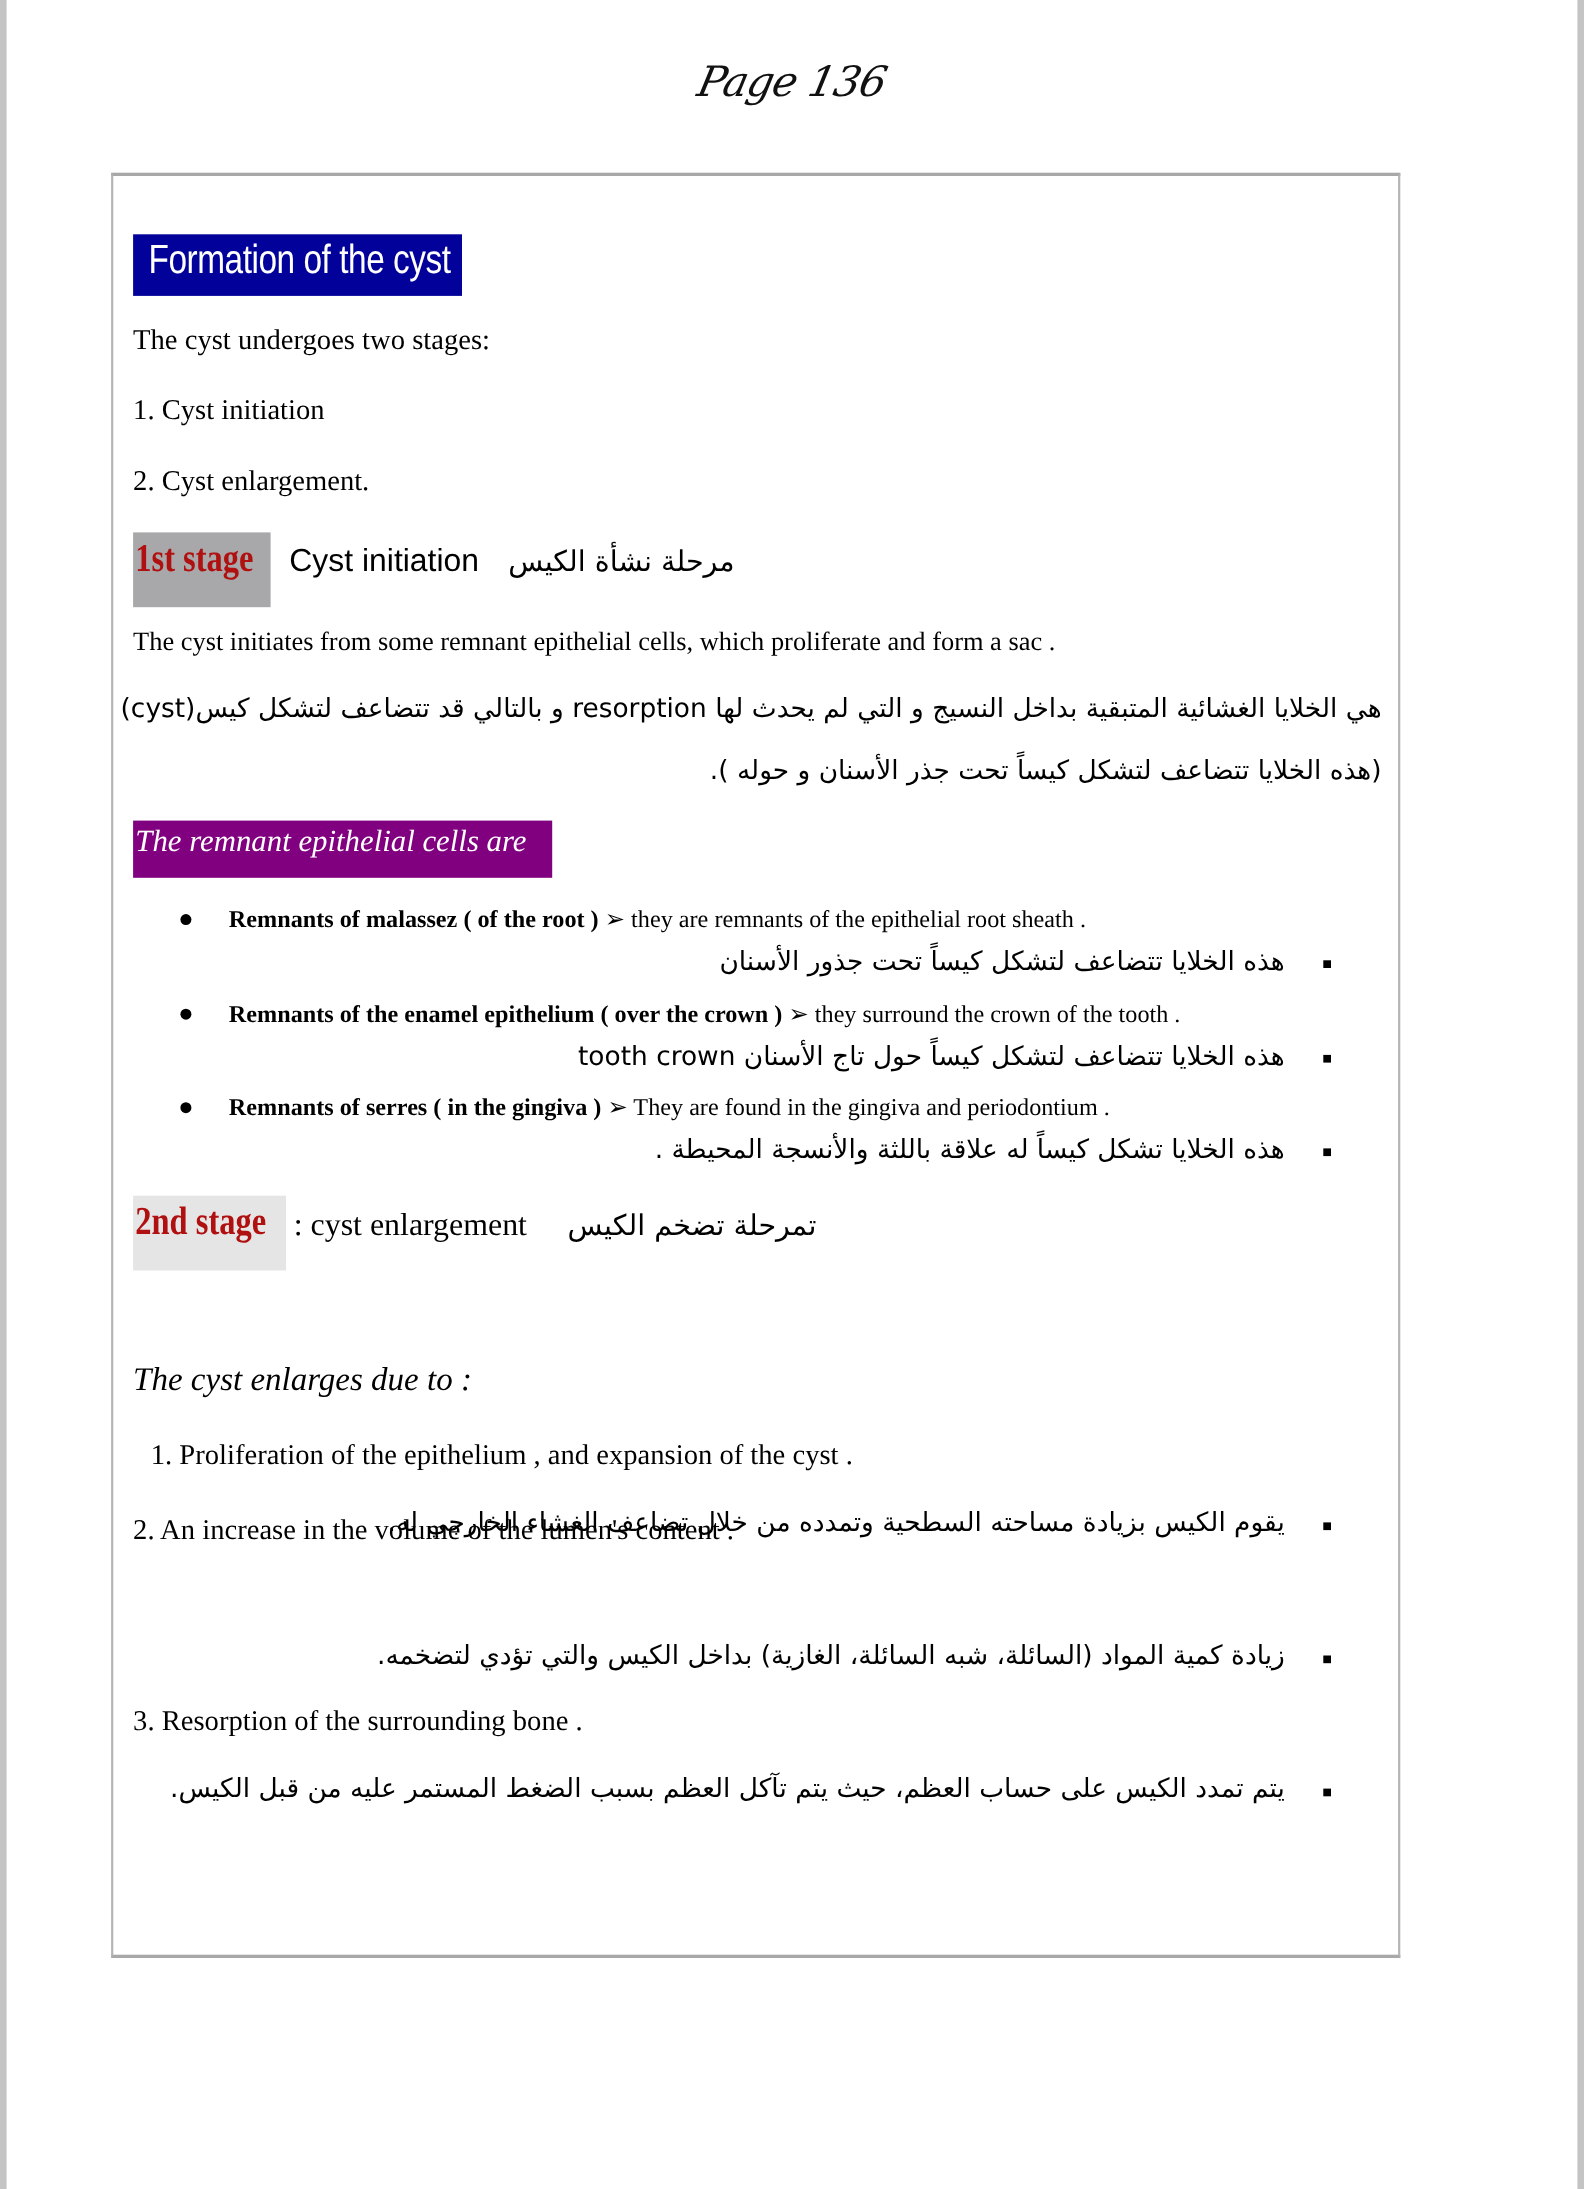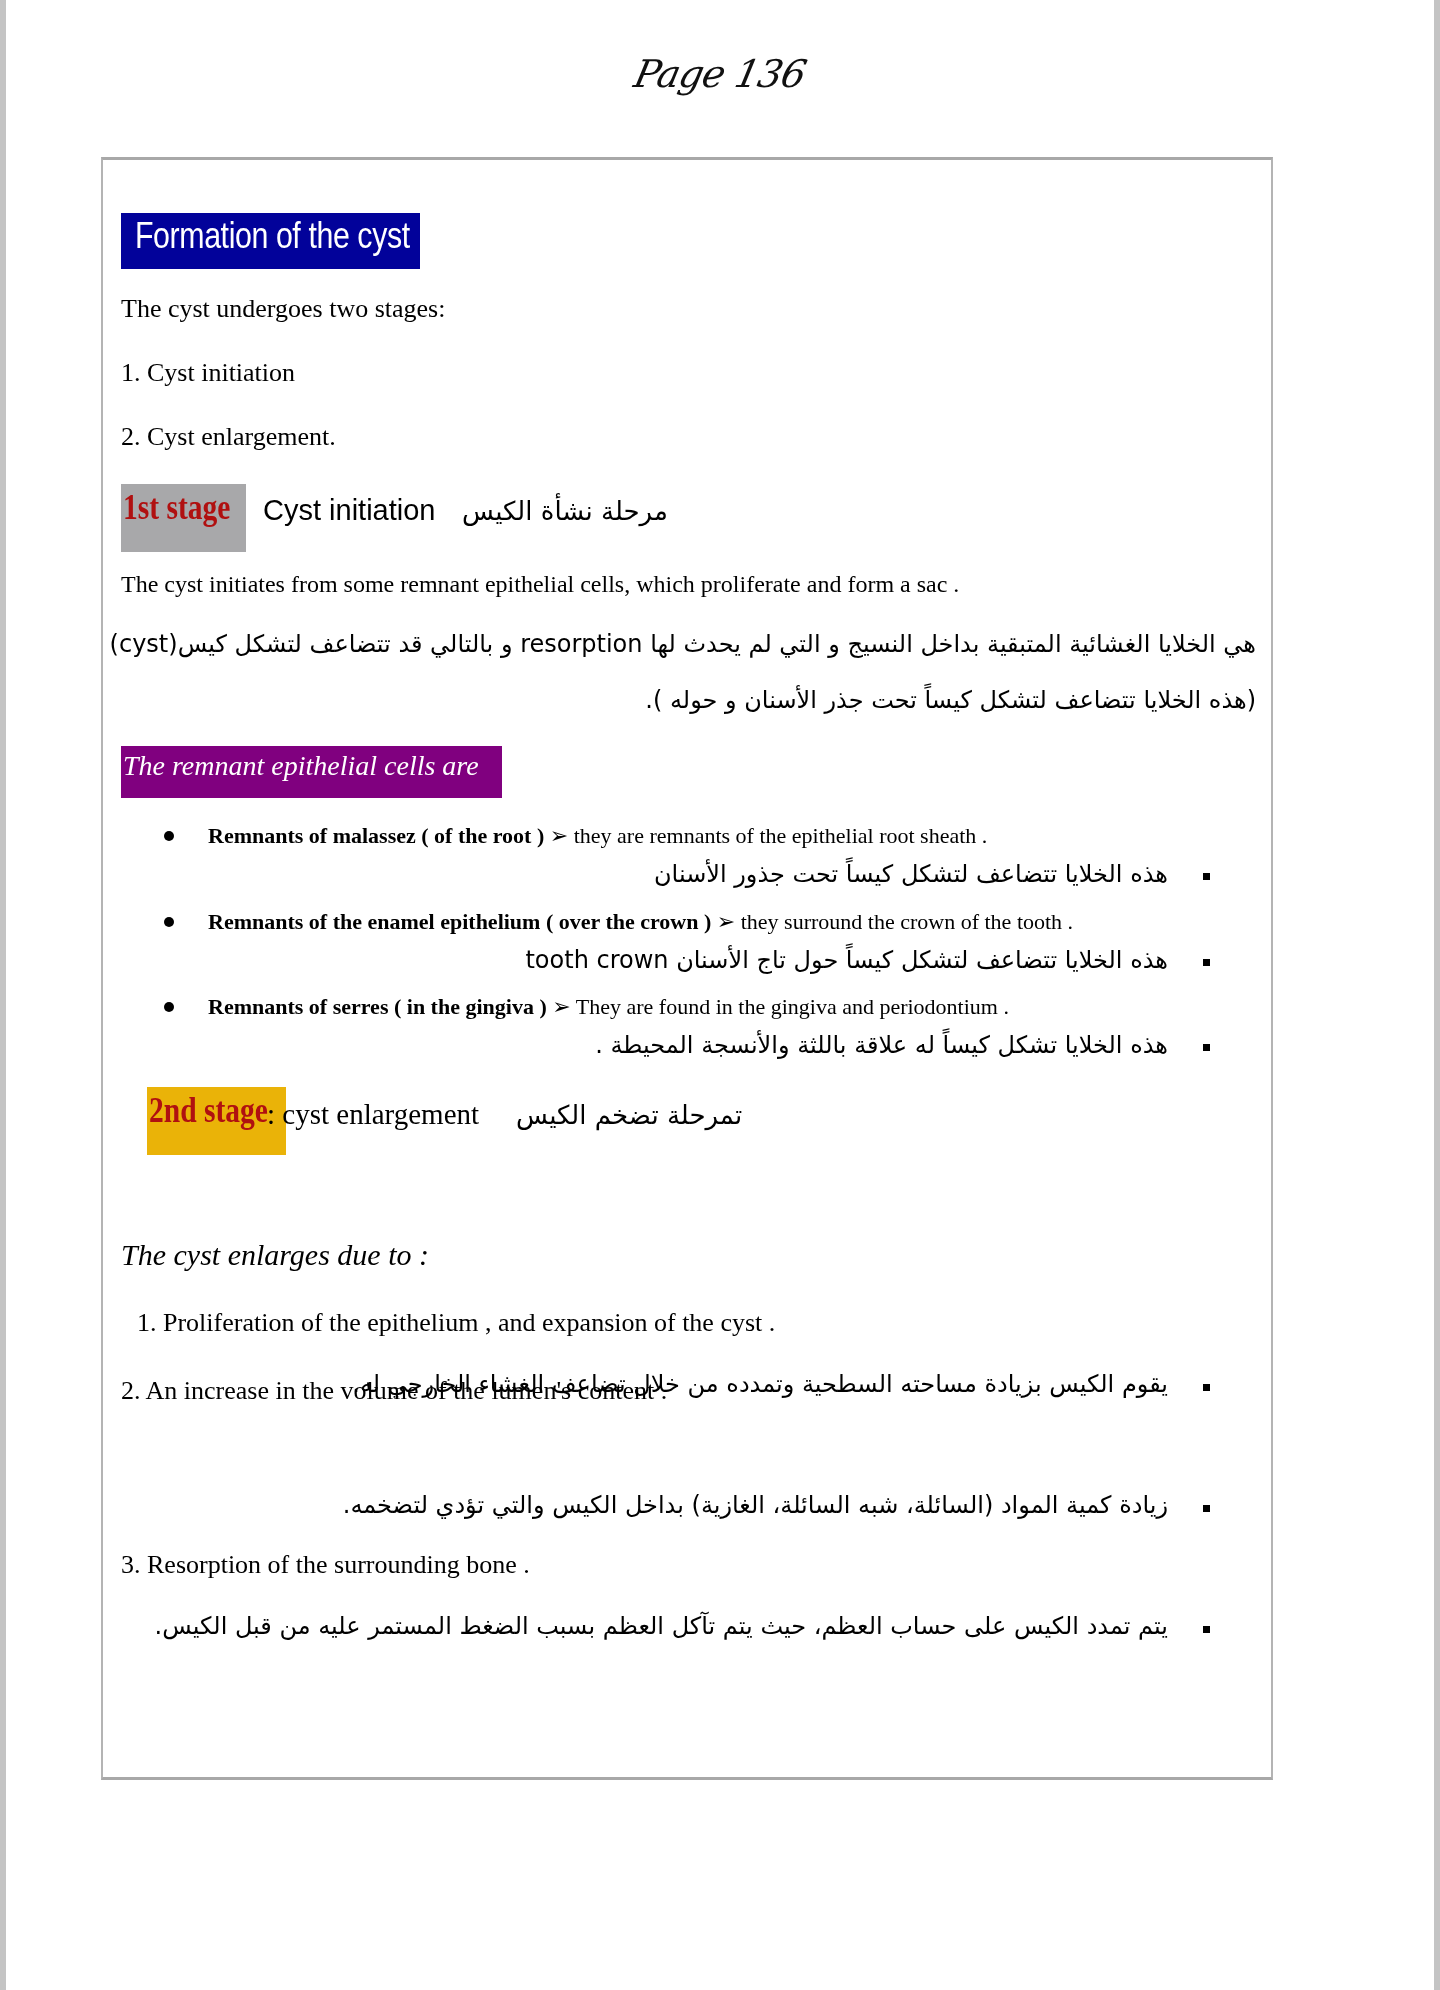--- a/index.html
+++ b/index.html
@@ -24,21 +24,21 @@
   .hl-blue {
     background:#02029a; color:#fff; font-family:"Liberation Sans Narrow","Liberation Sans", sans-serif;
     font-size:37px; padding:2px 2px 4px 14px; transform-origin:left; letter-spacing:-0.5px;
   }
   .hl-blue span.inner { display:inline-block; transform:scaleX(0.82); transform-origin:left; }
   .p { font-size:26px; }
   .stage-label {
     background:#a8a8aa; color:#b01010; font-weight:bold; font-size:36px; padding:2px 2px 20px 2px;
   }
   .stage-label .inner { display:inline-block; transform:scaleX(0.82); transform-origin:left; }
-  .stage2-label { background:#eab308;margin-left:26px; }
+  .stage2-label { background:#e5e5e5; }
   .ar { font-family:"DejaVu Sans", sans-serif; direction:rtl; unicode-bidi:plaintext; }
   .hl-purple {
     background:#80007f; color:#ffffff; font-style:italic; font-size:28px; padding:4px 2px 6px 2px;
   }
   .bullet-dot { width:10px; height:10px; border-radius:50%; background:#000; position:absolute; }
   .bullet-sq { width:7px; height:7px; background:#000; position:absolute; }
   .en-item { font-size:22px; }
   .en-item b { font-weight:bold; }
   .arrow { font-size:22px; font-family:"DejaVu Sans", sans-serif; }
   .ar-line { font-size:24px; }

